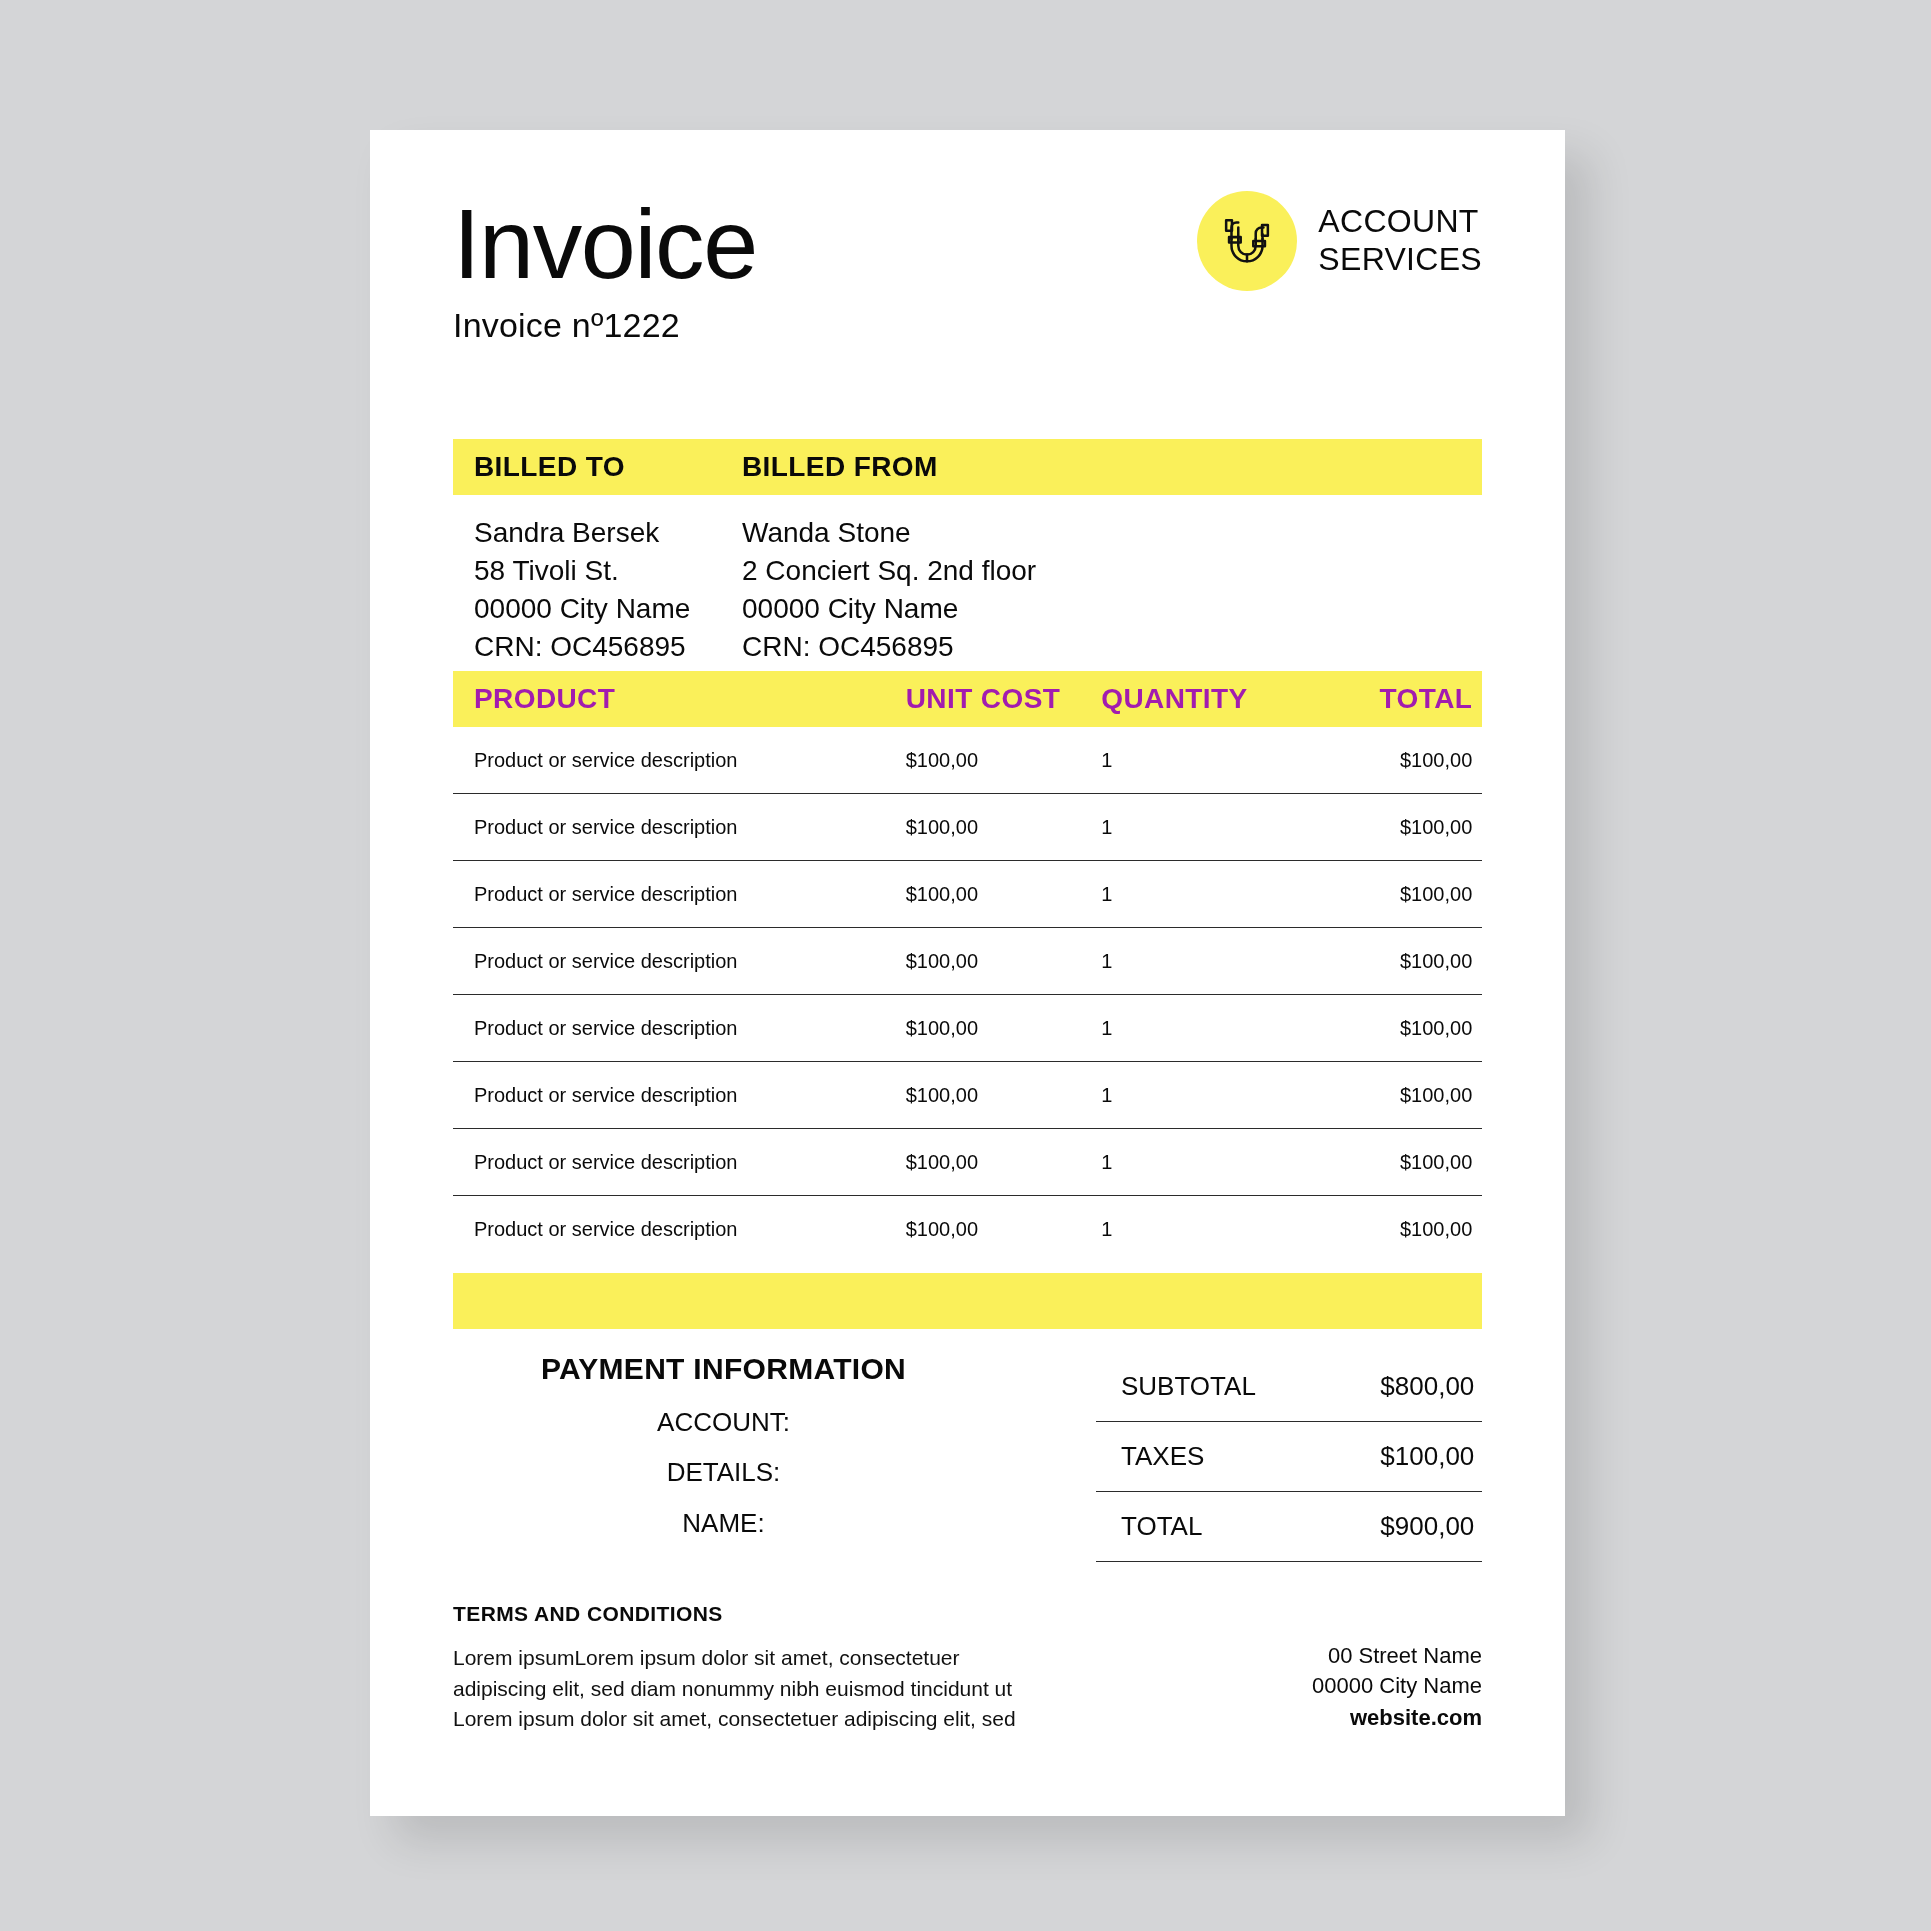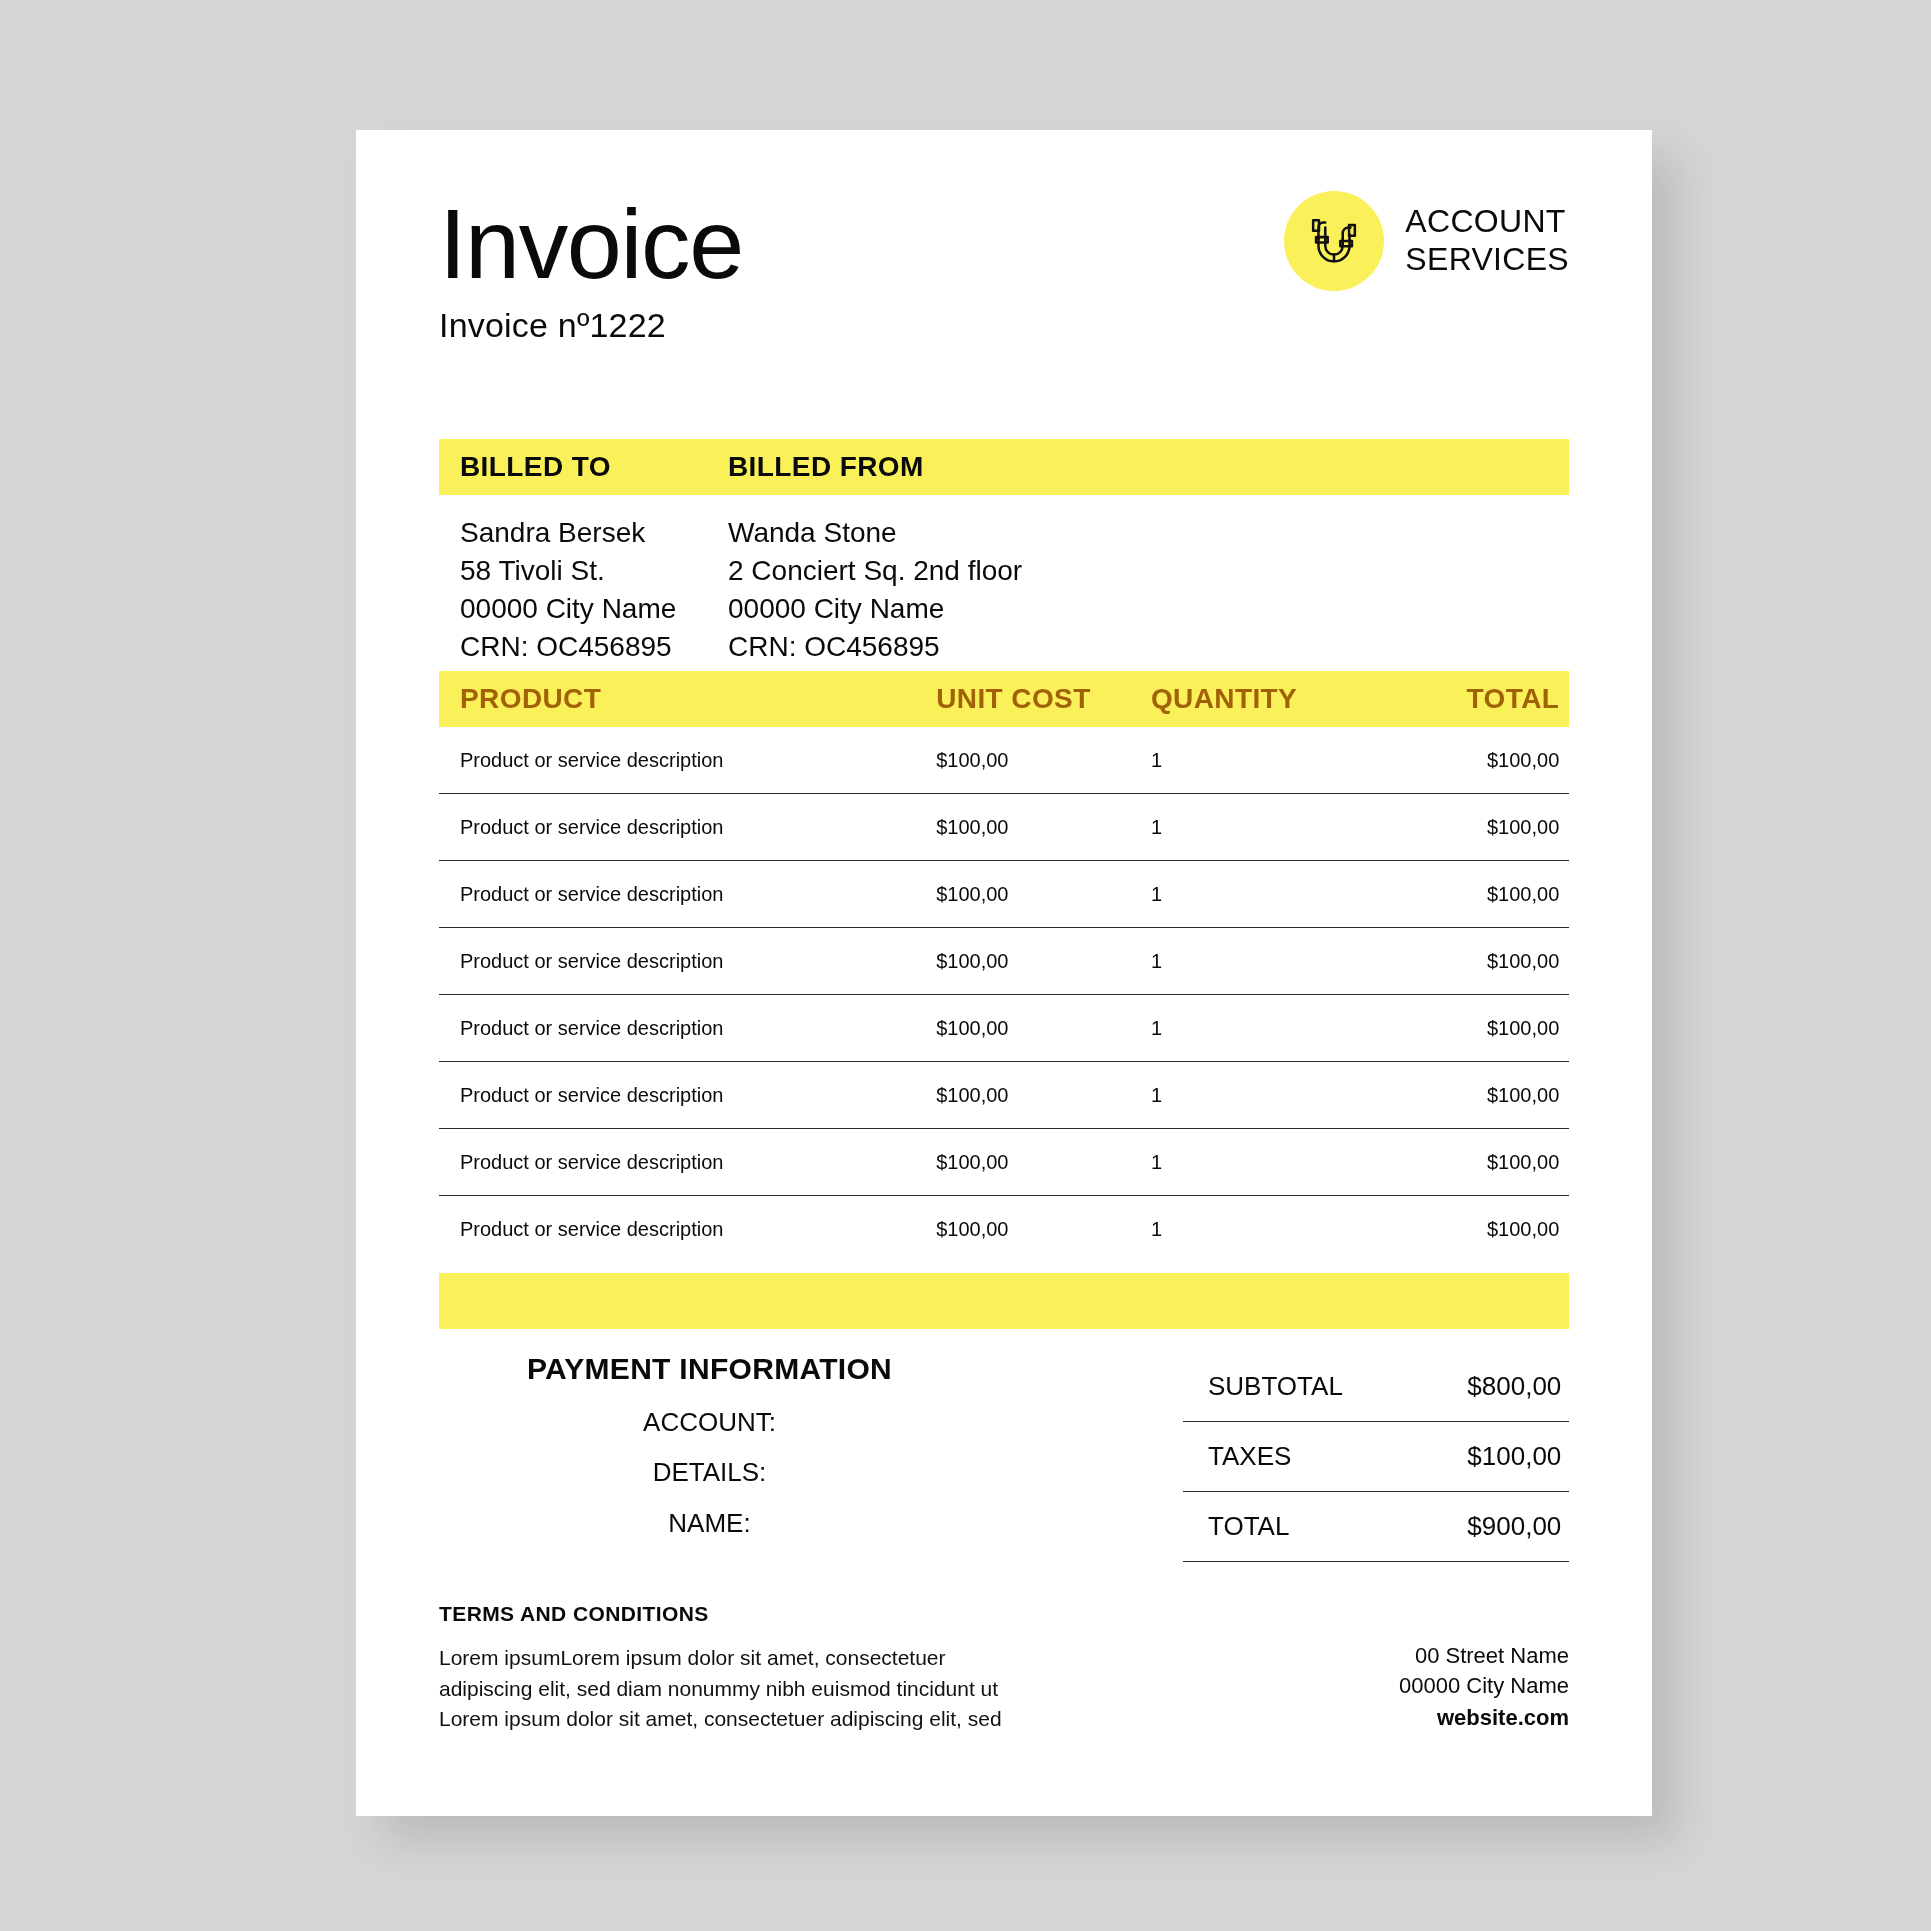--- a/index.html
+++ b/index.html
@@ -16,23 +16,23 @@
   #canvas {
     position: relative;
     width: 1931px;
     height: 1931px;
     overflow: hidden;
   }
 
   
   #sheet {
     position: absolute;
-    left: 356px;
+    left: 370px;
     top: 130px;
-    width: 1296px;
+    width: 1195px;
     height: 1686px;
     background: #ffffff;
     box-shadow: 25px 25px 41px rgba(0,0,0,0.12);
     padding: 16px;
   }
 
   
   .header {
     position: absolute;
     left: 0; top: 0;
@@ -137,21 +137,21 @@
     display: flex;
     align-items: center;
     width: 100%;
   }
   .thead {
     background: #faf05a;
     height: 56px;
     font-weight: bold;
     font-size: 28px;
     letter-spacing: 0.4px;
-    color: #a16207;
+    color: #a21caf;
   }
   .tbody-row {
     height: 67px;
     border-bottom: 1.9px solid #2b2b2b;
     font-size: 20px;
     color: #0a0a0a;
   }
   .tbody-row.last { border-bottom: none; }
 
   .c-product  { width: 44%;  padding-left: 21px; }

